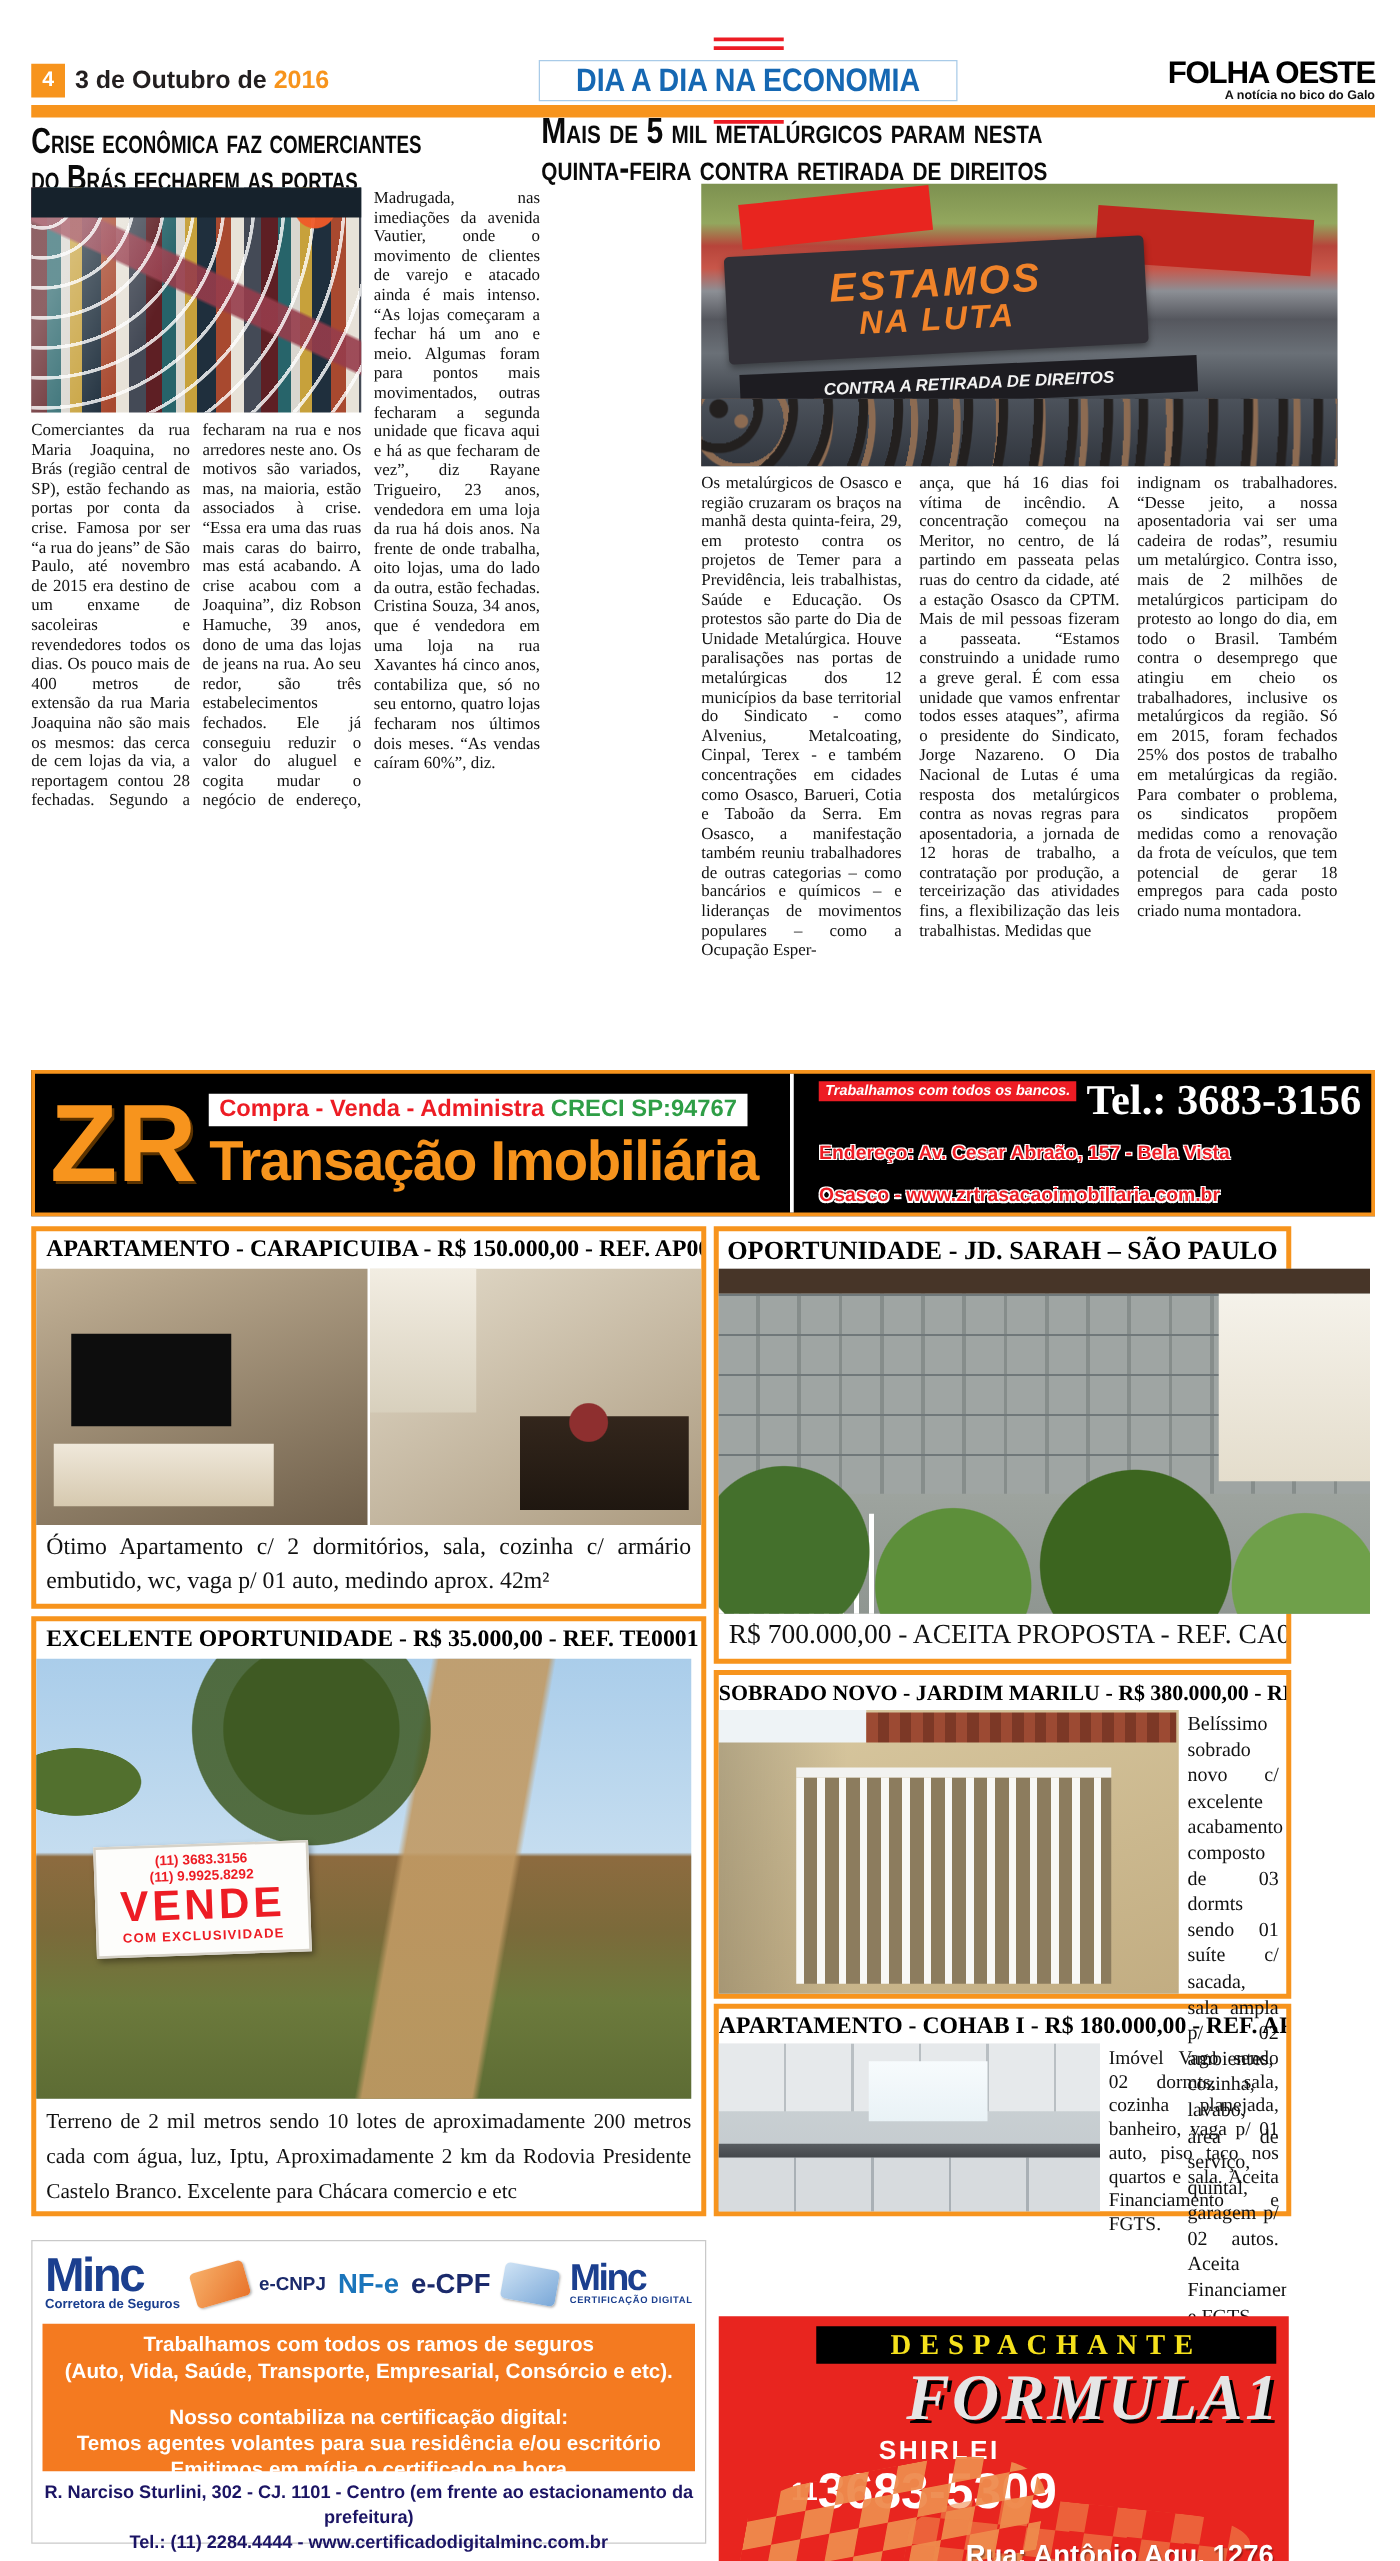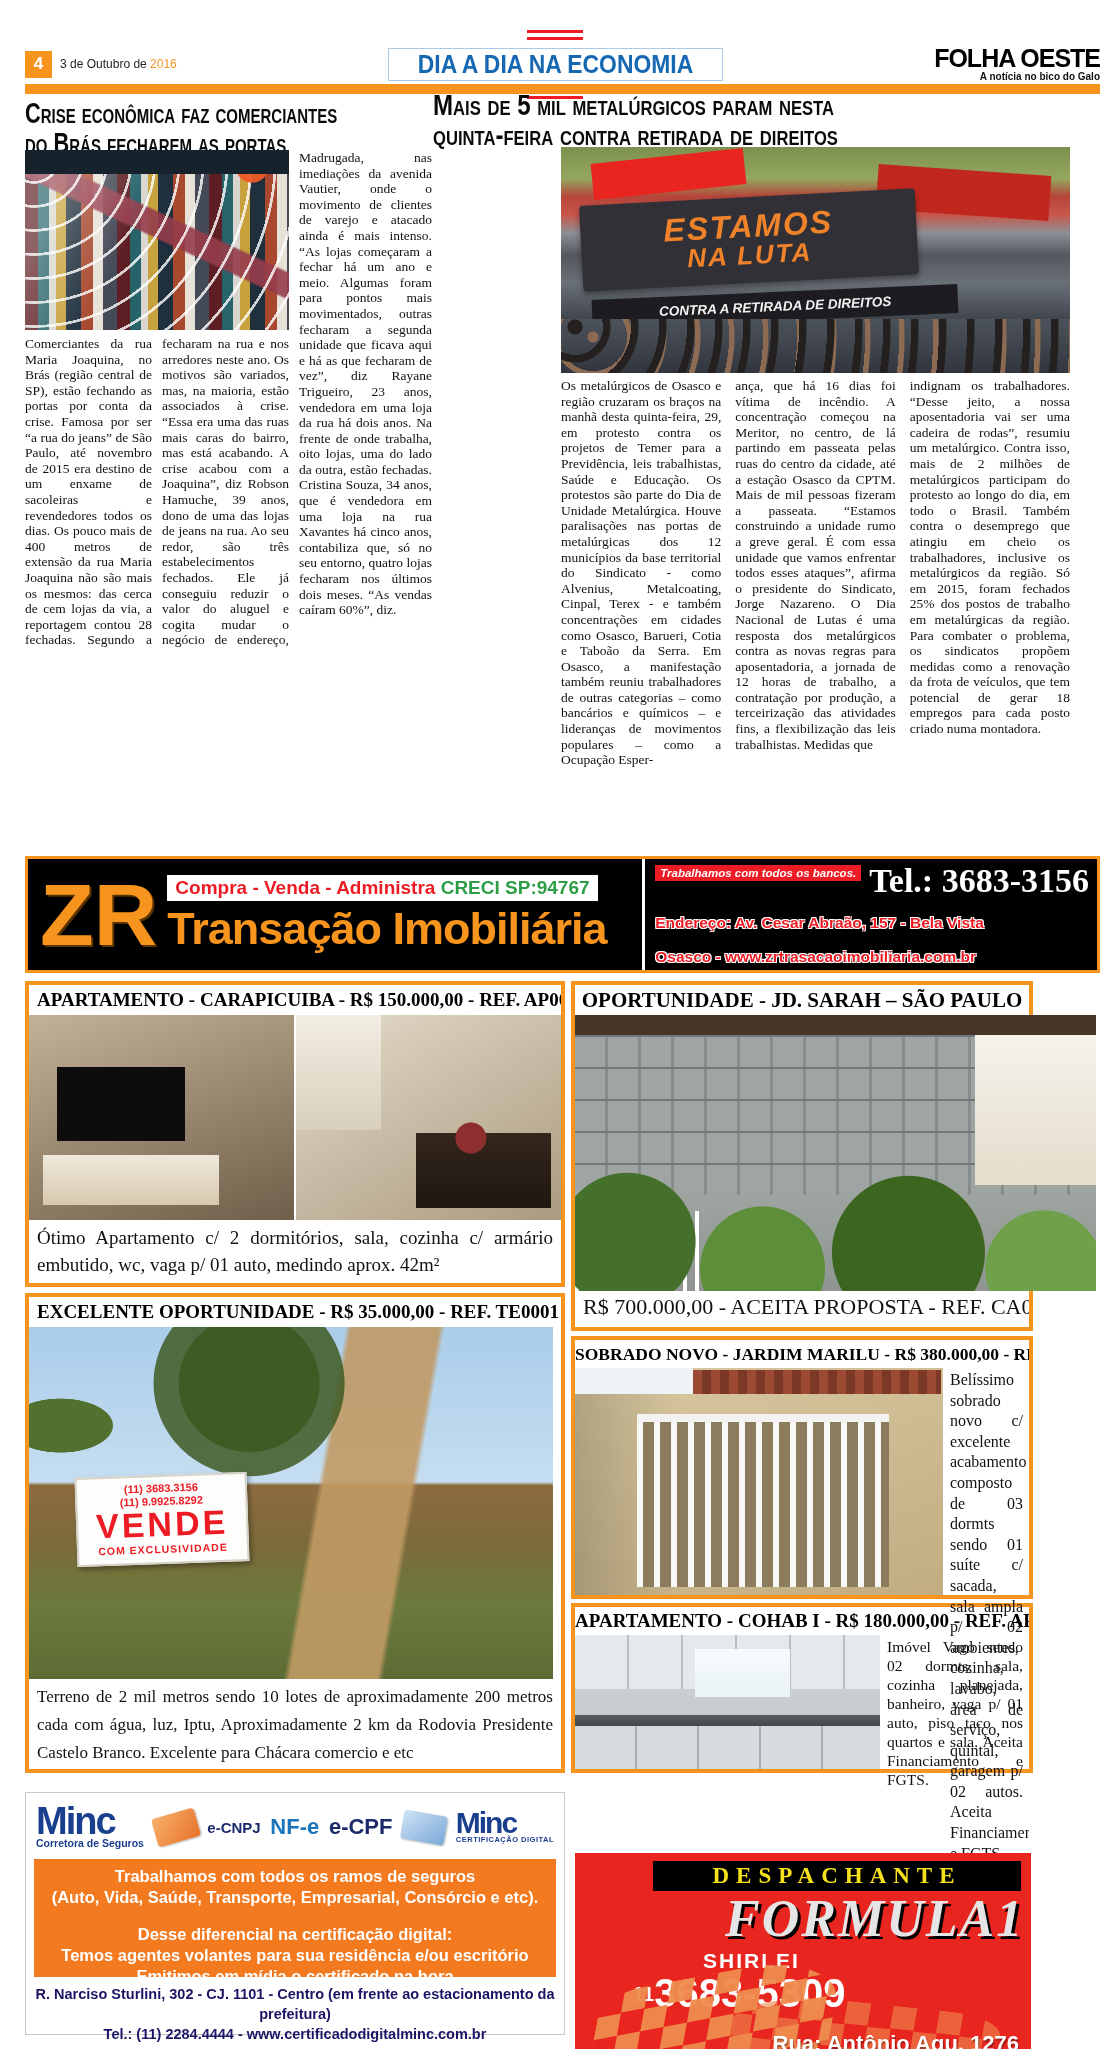--- a/index.html
+++ b/index.html
@@ -3,21 +3,21 @@
 <meta charset="utf-8">
 <style>
   * { margin:0; padding:0; box-sizing:border-box; }
   body { background:#e9e9e9; font-family:"Liberation Serif", serif; }
   .page { position:relative; width:1120px; height:2049px; background:#ffffff; margin:0 auto; overflow:hidden; }
 
   
   .hdr { position:absolute; left:25px; top:46px; width:1075px; height:36px; display:flex; align-items:center; justify-content:space-between; }
   .hdr-left { display:flex; align-items:center; gap:8px; font-family:"Liberation Sans",sans-serif; }
   .pagenum { width:27px; height:27px; background:#F7941D; color:#fff; font-weight:700; font-size:17px; display:flex; align-items:center; justify-content:center; }
-  .dateline { font-size:12px; font-weight:400; color:#231f20;text-align:center; }
+  .dateline { font-size:20px; font-weight:700; color:#231f20;text-align:center; }
   .dateline .yr { color:#F7941D; }
   .hdr-center { display:flex; align-items:center; gap:8px;flex-direction:column; }
   .dbl { width:56px; height:10px; border-top:3px solid #ED1C24; border-bottom:3px solid #ED1C24; }
   .section-box { border:1px solid #a9cbe8; padding:0 10px; }
   .section-title { color:#1668b3; font-family:"Liberation Sans",sans-serif; font-weight:700; font-size:26px; transform:scaleX(.88); transform-origin:center; white-space:nowrap; }
   .masthead { text-align:right; font-family:"Liberation Sans",sans-serif; }
   .masthead-title { font-weight:800; font-size:25px; letter-spacing:-1px; color:#000; line-height:1; }
   .masthead-sub { font-size:10px; font-weight:700; color:#111; }
   .orange-bar { position:absolute; left:25px; top:84px; width:1075px; height:10px; background:#F7941D; }
 
@@ -65,21 +65,21 @@
   .art-right-cols .acol { flex:1; height:470px; }
 
   
   .zr { position:absolute; left:25px; top:856px; width:1075px; height:117px; background:#000; border:3px solid #F7941D; display:flex; align-items:center; }
   .zr-logo { color:#F7941D; font-family:"Liberation Sans",sans-serif; font-weight:900; font-size:88px; line-height:.9; padding:0 10px 0 12px; text-shadow:2px 2px 0 #5a3200; }
   .zr-mid { width:620px; }
   .zr-chip { background:#ffffff; display:inline-block; padding:2px 8px; font-family:"Liberation Sans",sans-serif; font-weight:700; font-size:19px; white-space:nowrap; }
   .zr-chip .svc { color:#ED1C24; }
   .zr-chip .creci { color:#2e9e46; }
   .zr-name { color:#F7941D; font-family:"Liberation Sans",sans-serif; font-weight:900; font-size:45px; letter-spacing:-1px; white-space:nowrap; margin-top:2px; }
-  .zr-right { flex:1; border-left:3px solid #fff; height:100%; padding:6px 8px 4px 10px; display:flex; flex-direction:column; justify-content:space-between; }
+  .zr-right { flex:1; border-left:3px solid #fff; height:100%; padding:6px 8px 4px 20px; display:flex; flex-direction:column; justify-content:space-between; }
   .zr-row1 { display:flex; align-items:flex-start; gap:8px; }
   .zr-banks { background:#ED1C24; color:#fff; font-family:"Liberation Sans",sans-serif; font-style:italic; font-weight:700; font-size:11.5px; padding:2px 5px; white-space:nowrap; }
   .zr-tel { color:#fff; font-weight:700; font-size:34px; line-height:.95; white-space:nowrap; }
   .zr-addr { color:#ED1C24; font-family:"Liberation Sans",sans-serif; font-weight:800; font-size:15.5px; white-space:nowrap;
     text-shadow:-1px -1px 0 #fff,1px -1px 0 #fff,-1px 1px 0 #fff,1px 1px 0 #fff; }
 
   
   .lst { border:4px solid #F7941D; background:#fff; }
   .lst-h { font-weight:700; white-space:nowrap; overflow:hidden; height:30px; line-height:30px; color:#000; }
   .lst-left { position:absolute; left:25px; top:981px; width:540px; }
@@ -329,21 +329,21 @@
       <div class="lbl-cpf">e-CPF</div>
       <div class="card card-blue"></div>
       <div class="minc-logo right">
         <div class="minc-word">Minc</div>
         <div class="minc-sub">CERTIFICAÇÃO DIGITAL</div>
       </div>
     </div>
     <div class="minc-orange">
       <div>Trabalhamos com todos os ramos de seguros</div>
       <div>(Auto, Vida, Saúde, Transporte, Empresarial, Consórcio e etc).</div>
-      <div class="gap">Desse diferencial na certificação digital:</div>
+      <div class="gap">Nosso contabiliza na certificação digital:</div>
       <div>Temos agentes volantes para sua residência e/ou escritório</div>
       <div>Emitimos em mídia o certificado na hora</div>
     </div>
     <div class="minc-foot">
       <div>R. Narciso Sturlini, 302 - CJ. 1101 - Centro (em frente ao estacionamento da prefeitura)</div>
       <div>Tel.: (11) 2284.4444 - www.certificadodigitalminc.com.br</div>
     </div>
   </div>
 
   <div class="f1">

